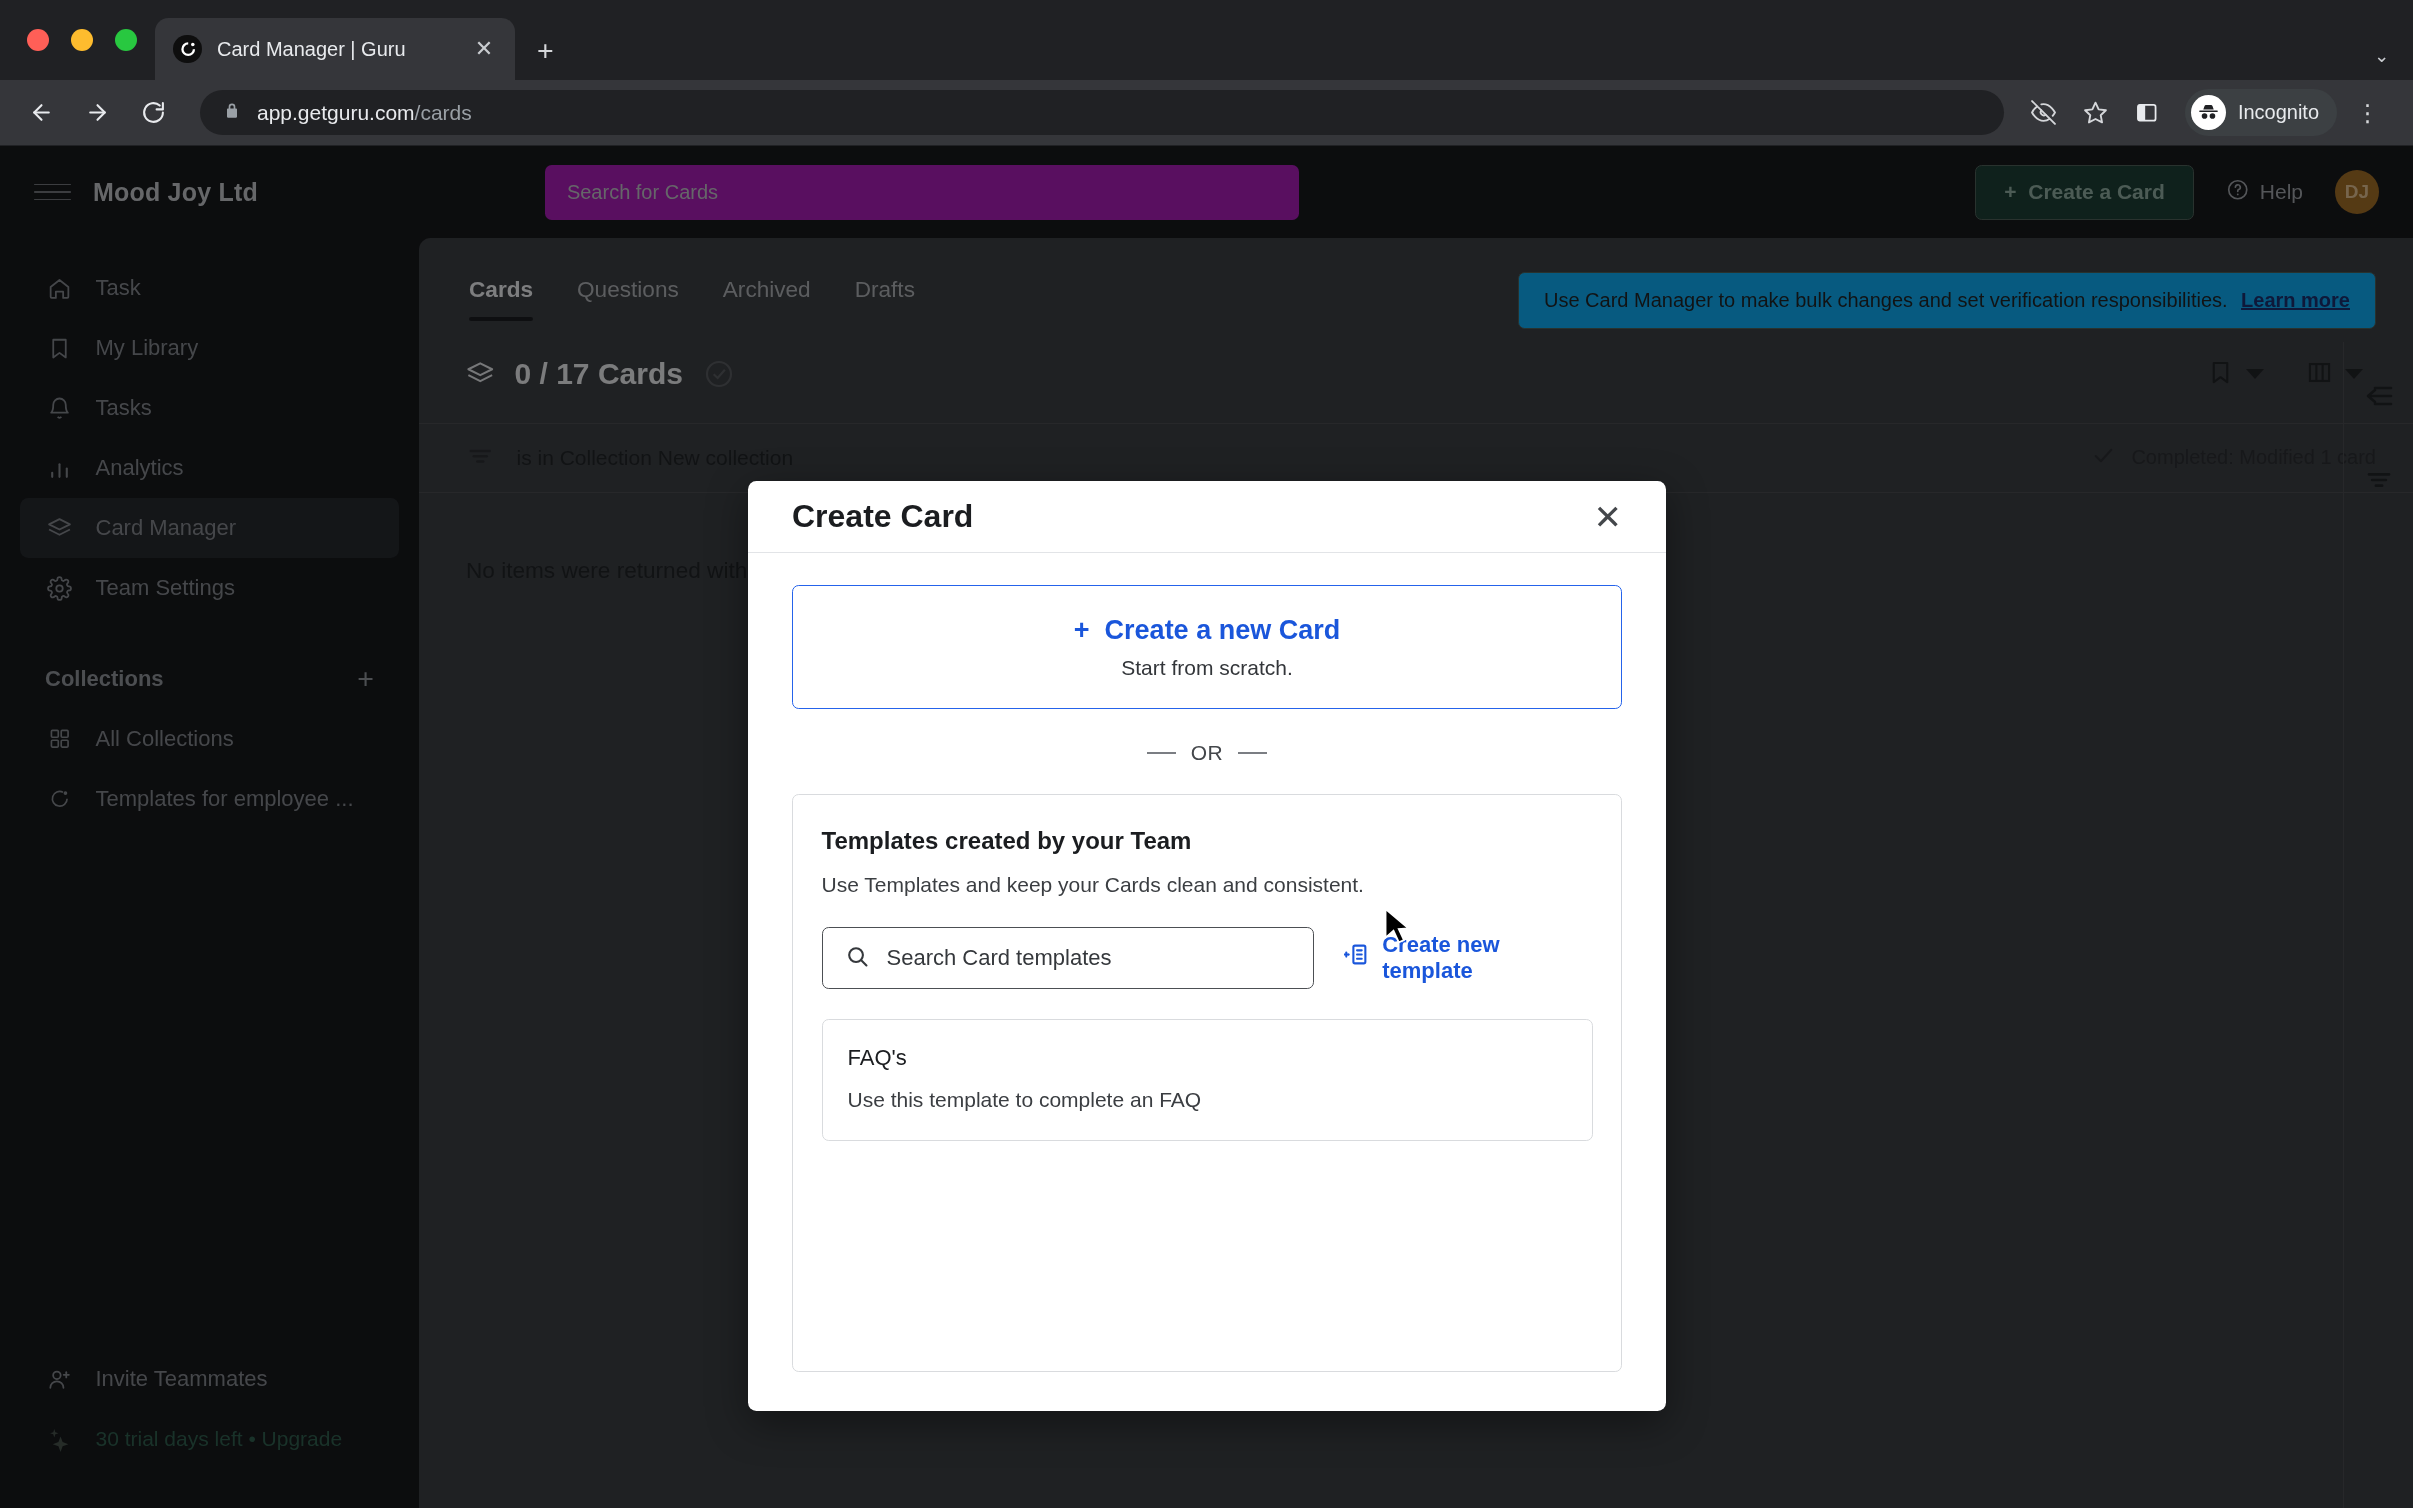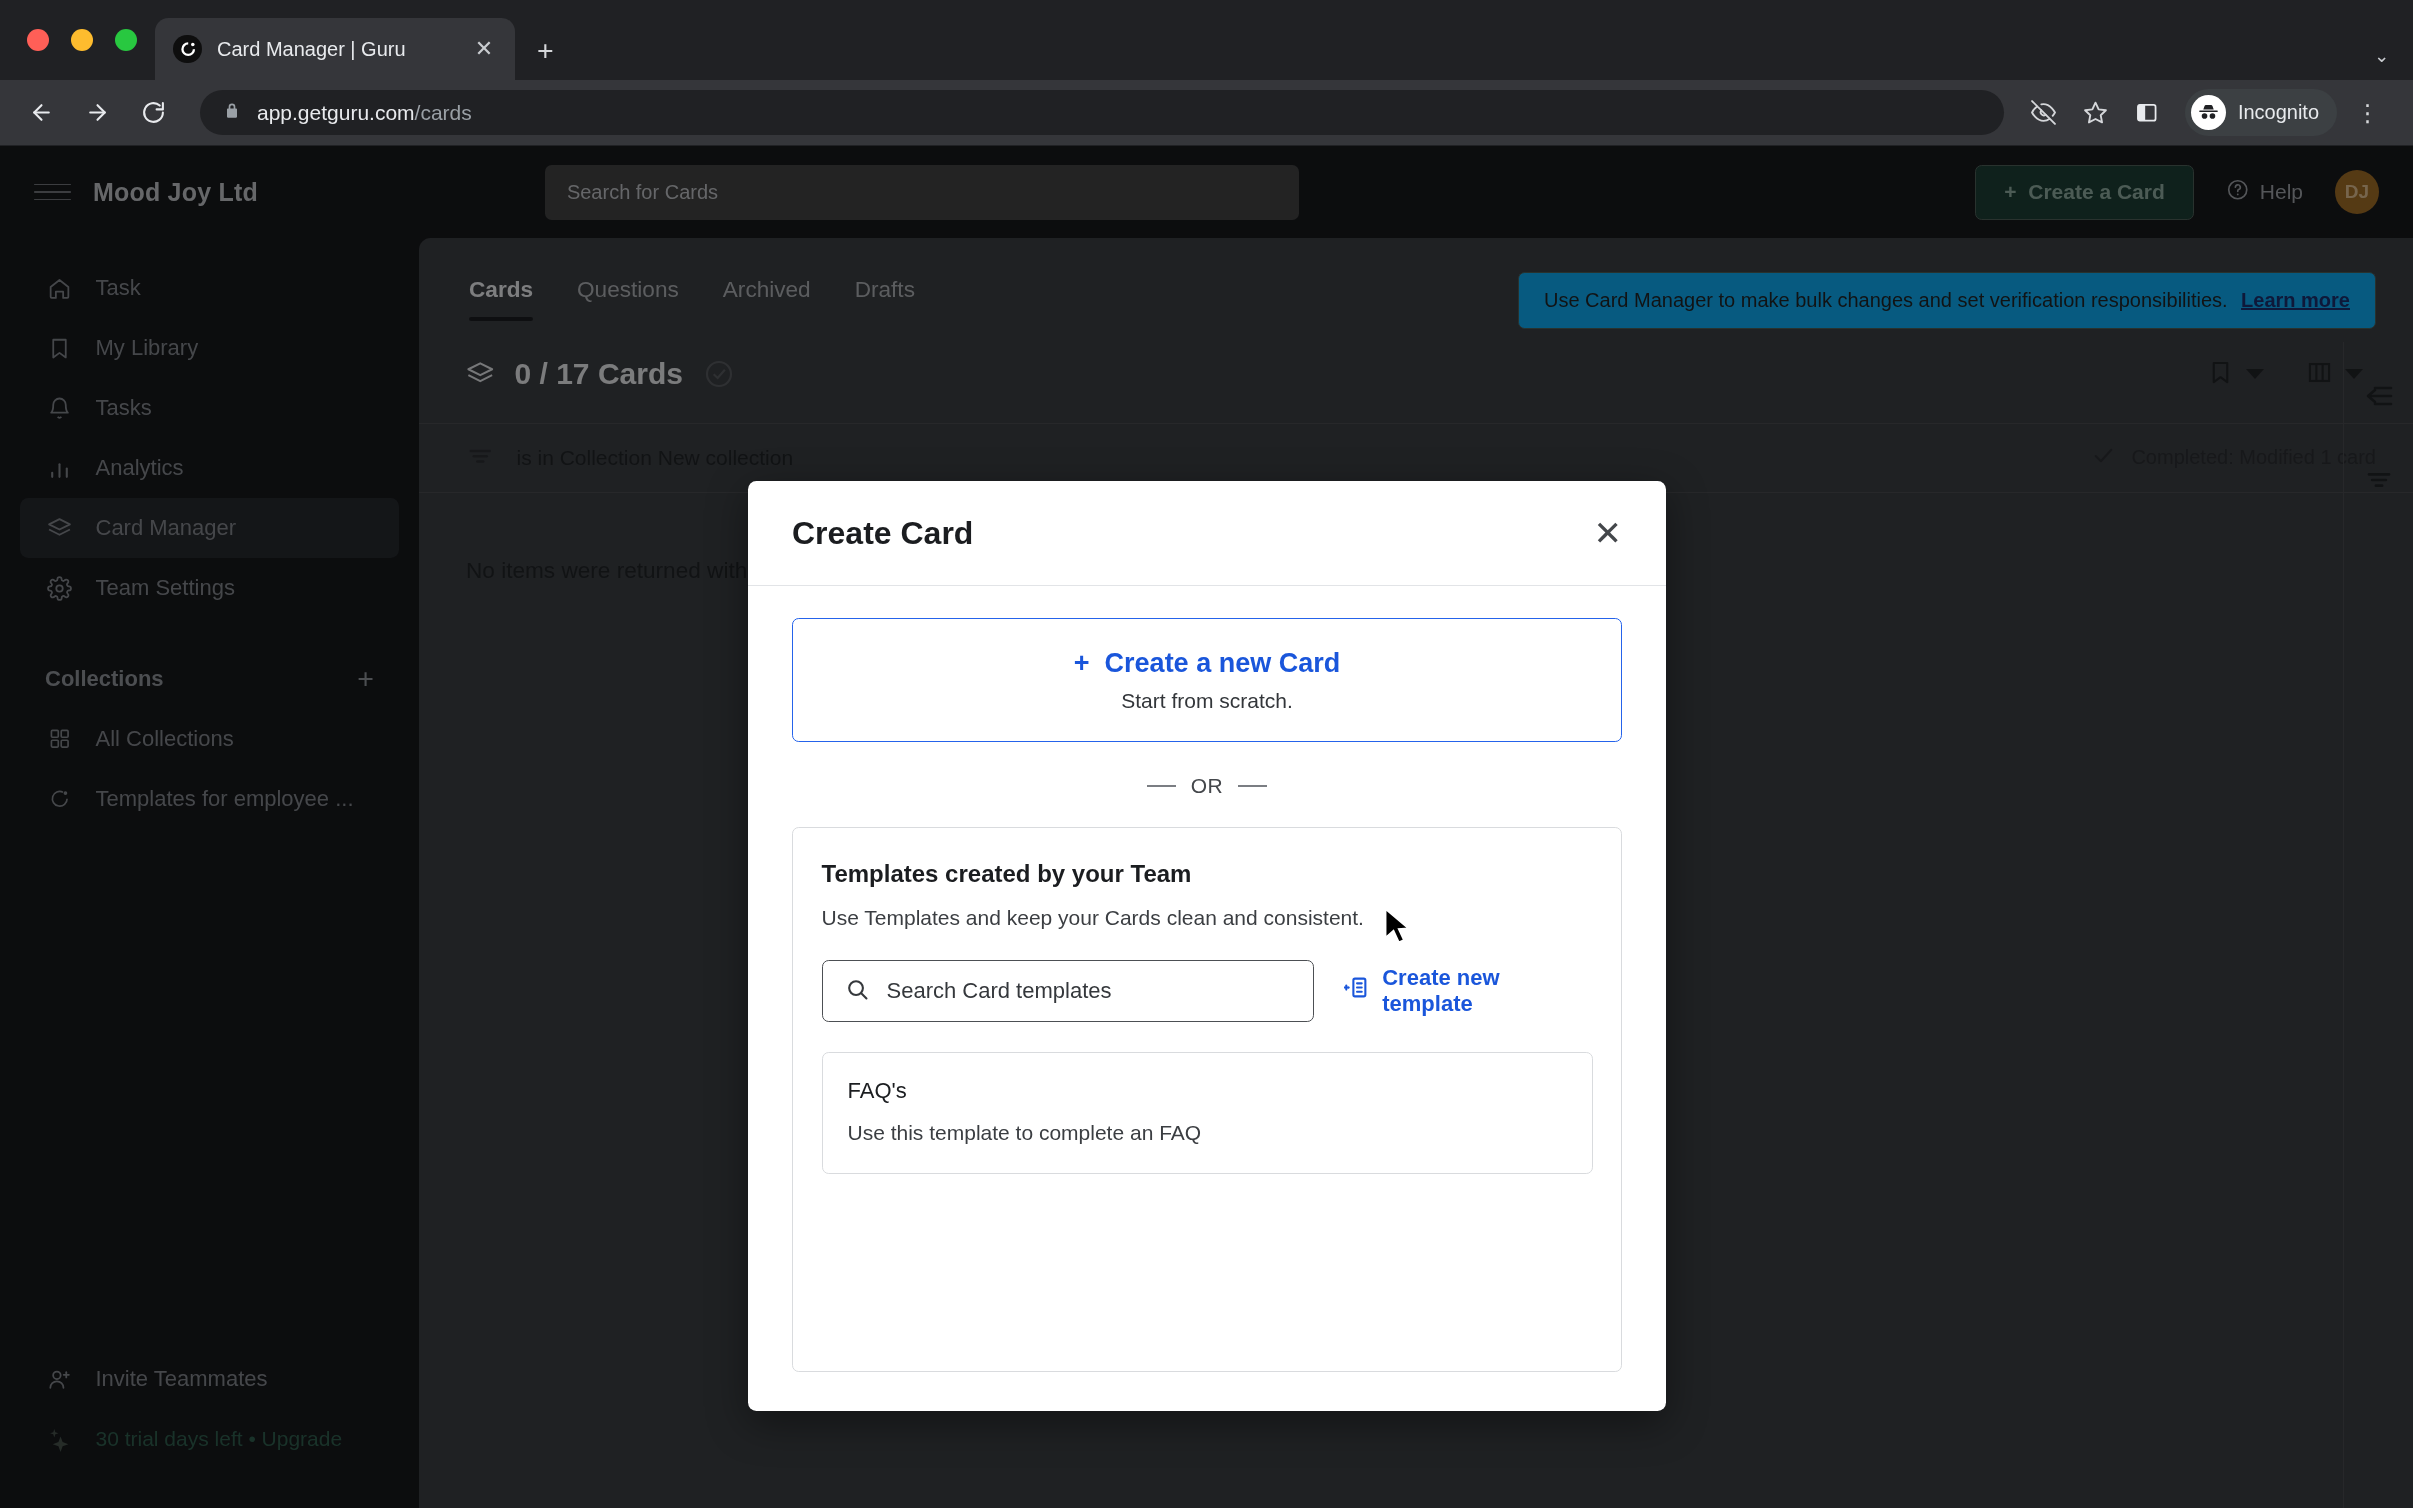--- a/index.html
+++ b/index.html
@@ -68,21 +68,21 @@
     position: absolute; top: 146px; left: 0; right: 0; bottom: 0;
     background: #16181b; display: flex; flex-direction: column;
   }
   .app-header {
     height: 92px; display: flex; align-items: center; padding: 0 34px; gap: 22px; flex: none;
   }
   .hamburger { width: 37px; height: 37px; display:flex; flex-direction:column; justify-content:center; gap:5.9px; }
   .hamburger span { display:block; height:1.7px; background:#6d7076; border-radius:0.8px; }
   .brand { color: #babcc0; font-size: 25px; font-weight: 700; letter-spacing: 0.2px; }
   .header-search {
-    width: 754px; height: 55px; background: #404040; border-radius: 6.7px;
+    width: 754px; height: 55px; background: #a21caf; border-radius: 6.7px;
     display: flex; align-items: center; padding: 0 22px; margin-left: 265px;
   }
   .header-search-ph { color: #b9bbbf; font-size: 20px; }
   .header-right { margin-left: auto; display: flex; align-items: center; gap: 32px; }
   .create-card-btn {
     background: #1d3c33; color: #8aa79c; border: 0.8px solid #4b5b55; border-radius: 6.7px;
     height: 55px; padding: 0 28.5px; display: flex; align-items: center; gap: 11.7px;
     font-size: 21px; font-weight: 600;
   }
   .help-link { display: flex; align-items: center; gap: 10px; color: #9a9da2; font-size: 21px; }
@@ -174,21 +174,21 @@
   
   .overlay {
     position: absolute; inset: 0; background: rgba(0,0,0,0.45); z-index: 50;
   }
   .modal {
     position: absolute; left: 748px; top: 335px; width: 918px; height: 930px;
     background: #fff; border-radius: 8.4px; z-index: 60;
     display: flex; flex-direction: column; box-shadow: 0 11.7px 40px rgba(0,0,0,.4);
   }
   .modal-header {
-    height: 105px; flex: none; display: flex; align-items: center;
+    height: 72px; flex: none; display: flex; align-items: center;
     padding: 0 44px; border-bottom: 0.8px solid #e2e4e7;
   }
   .modal-title { font-size: 32px; font-weight: 700; color: #1b1d20; }
   .modal-close { margin-left: auto; color: #44474b; font-size: 34px; line-height: 1; font-weight: 300; }
   .modal-body { flex: 1; padding: 32px 44px 39px 44px; display: flex; flex-direction: column; min-height: 0; }
 
   .new-card-box {
     border: 1.7px solid #2563eb; border-radius: 6.7px; height: 124px;
     display: flex; flex-direction: column; align-items: center; justify-content: center; gap: 10px;
   }

